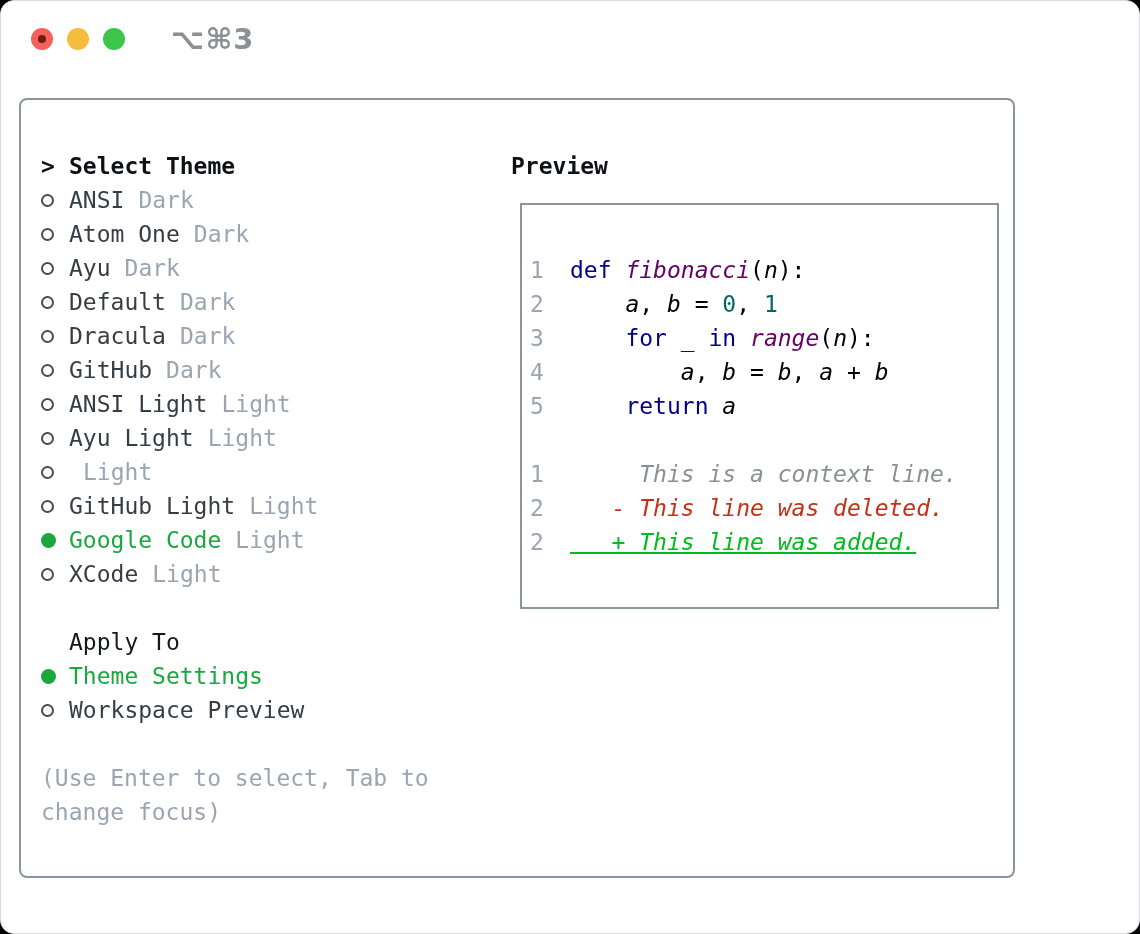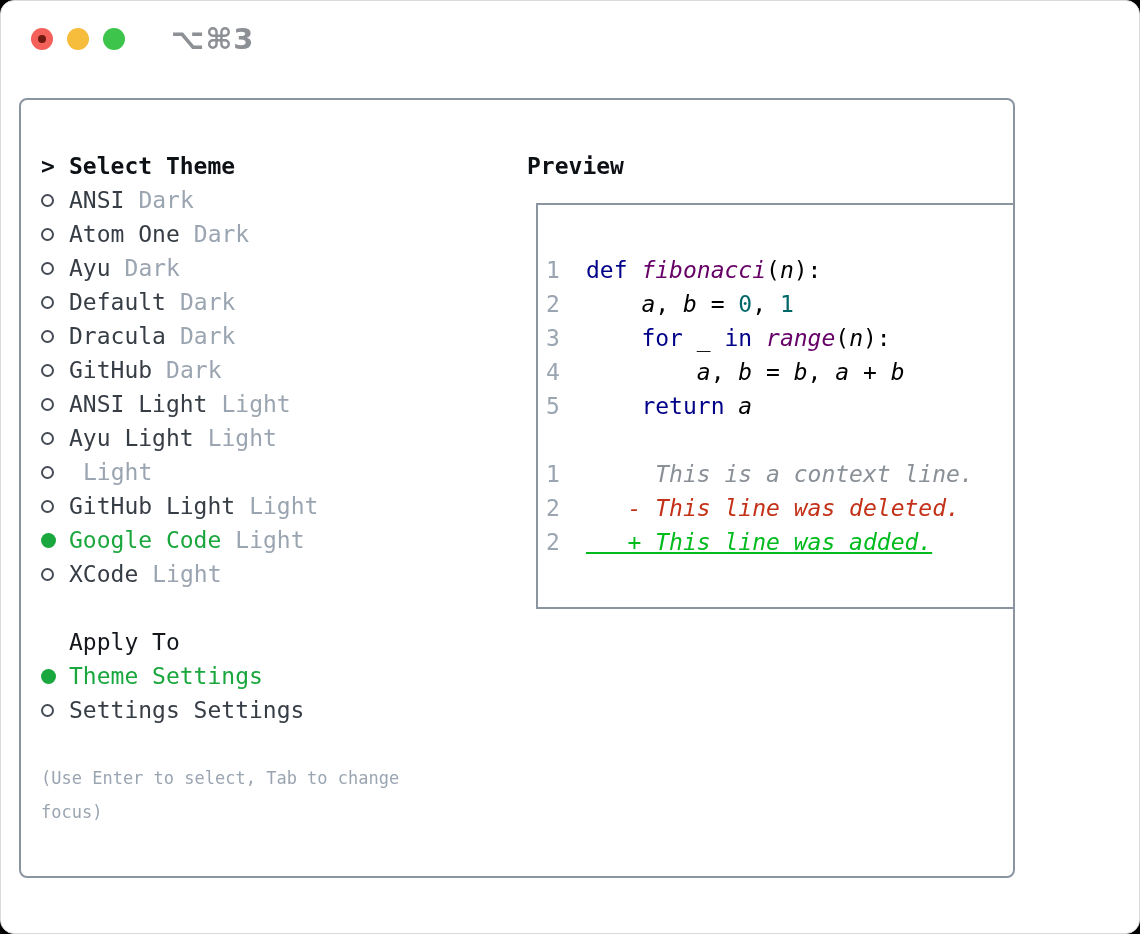--- a/index.html
+++ b/index.html
@@ -50,24 +50,24 @@
   .prompt{font-weight:bold;color:#0d1116;}
   .heading{font-weight:bold;color:#0d1116;text-align:right;}
   .subheading{color:#14181d;}
   .theme-name{color:#363d45;}
   .theme-variant{color:var(--muted,#9aa5b1);margin-left:14px;}
   .theme-row.selected .theme-name{color:var(--selection-green,#1aa73e);}
   .option-name{color:#363d45;}
   .option-row.selected .option-name{color:var(--selection-green,#1aa73e);}
   .spacer34{height:34px;}
   .footerhint{
-    width:424px;color:var(--muted,#9aa5b1);font-size:17px;line-height:34px;
+    width:424px;color:var(--muted,#9aa5b1);font-size:23px;line-height:34px;
   }
   
-  .rightcol{margin-left:26px;}
+  .rightcol{margin-left:10px;}
   .ptitle{font-weight:bold;color:#0d1116;height:34px;line-height:34px;}
   .pbox{
     margin-top:20px;margin-left:9px;width:479px;height:406px;
     border:2px solid var(--border,#8b95a0);padding:48px 0 0 8px;overflow:hidden;background:#fff;
   }
   .cline{display:flex;height:34px;line-height:34px;white-space:pre;}
   .lineno{width:40px;flex:none;color:var(--muted,#9aa5b1);}
   .ctext{white-space:pre;text-align:right;}
   .tok-kwd{color:var(--code-keyword,#000088);}
   .tok-fn{color:var(--code-function,#660066);font-style:italic;}
@@ -117,21 +117,21 @@
 
       <div class="spacer34"></div>
 
       <div class="row">
         <span class="bullet"></span>
         <span class="subheading">Apply To</span>
       </div>
 
       <div id="apply-list">
           <div class="row option-row selected"><span class="bullet"><span class="dot-filled"></span></span><span class="option-name">Theme Settings</span></div>
-          <div class="row option-row"><span class="bullet"><span class="ring"></span></span><span class="option-name">Settings Settings</span></div>
+          <div class="row option-row"><span class="bullet"><span class="ring"></span></span><span class="option-name">Workspace Preview</span></div>
         </div>
 
       <div class="spacer34"></div>
 
       <div class="footerhint">(Use Enter to select, Tab to change focus)</div>
     </div>
 
     <div class="rightcol">
       <div class="ptitle">Preview</div>
       <div class="pbox">

